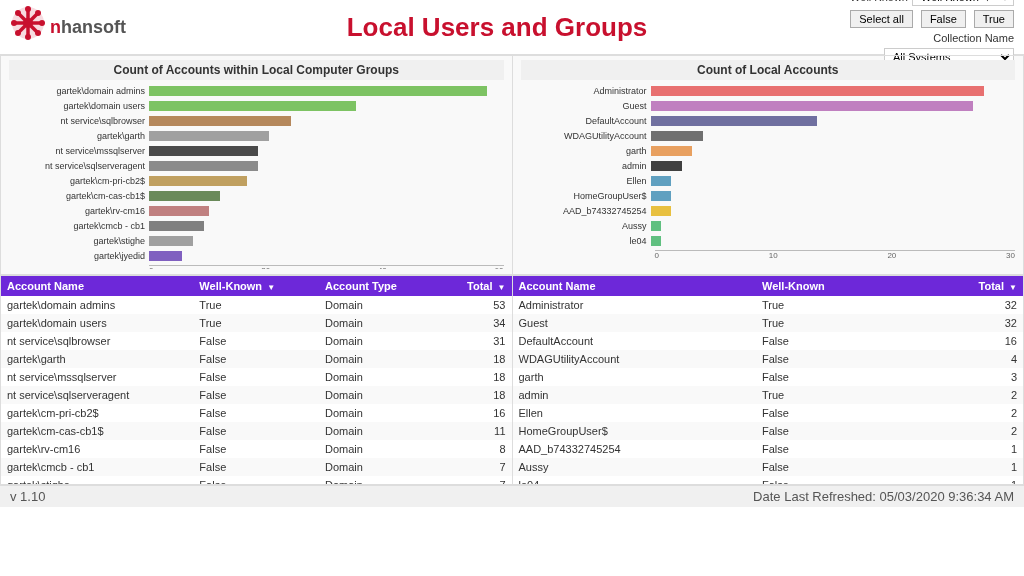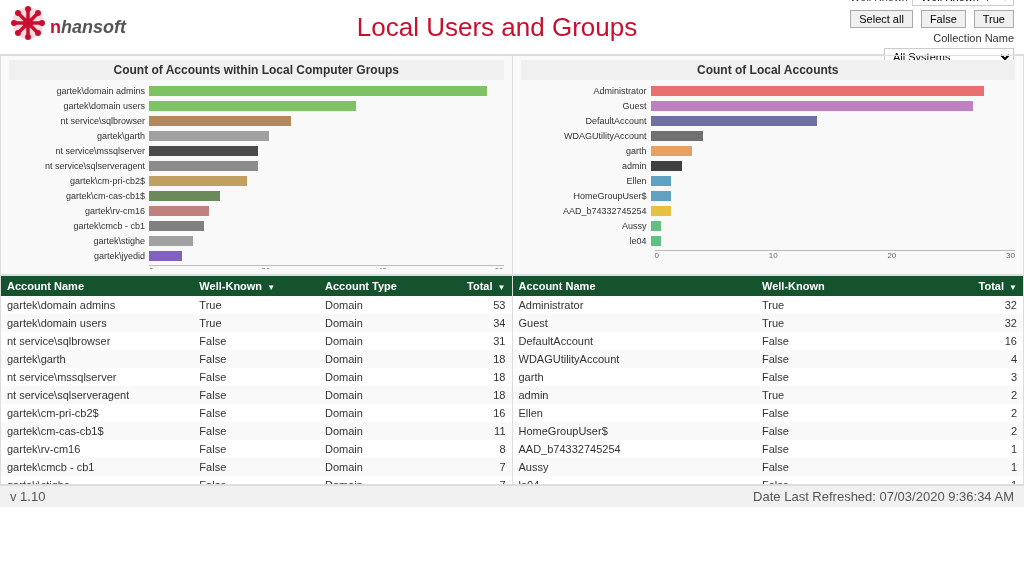--- a/index.html
+++ b/index.html
@@ -22,28 +22,28 @@
     #logo-icon {
       color: #c8102e;
       font-size: 32px;
       margin-right: 4px;
     }
     #logo-text {
       font-size: 18px;
       font-weight: bold;
     }
     #logo-text span.n { color: #c8102e; }
-    #logo-text span.rest { color: #555; font-style: italic; }
+    #logo-text span.rest { color: #555; }
     #page-title-area {
       flex: 1;
       text-align: center;
     }
     #page-title {
       font-size: 26px;
-      font-weight: normal;
+      font-weight: bold;
       color: #c8102e;
     }
     #filters-area {
       display: flex;
       flex-direction: column;
       align-items: flex-end;
       gap: 4px;
       width: 250px;
     }
     .filter-row {
@@ -164,21 +164,21 @@
       overflow: hidden;
       border: 1px solid #ddd;
     }
     .table-panel:first-child { border-right: none; }
     table {
       width: 100%;
       border-collapse: collapse;
       font-size: 11px;
     }
     thead tr {
-      background: #14532d;
+      background: #6d28d9;
       color: #fff;
     }
     thead th {
       padding: 4px 6px;
       text-align: left;
       font-weight: bold;
       white-space: nowrap;
     }
     thead th.right { text-align: right; }
     tbody tr:nth-child(even) { background: #f9f9f9; }
@@ -576,14 +576,14 @@
       <td>False</td>
       <td class="right">1</td>
     </tr>
         </tbody>
     </table>
   </div>
 </div>
 
 <div id="footer">
   <span>v 1.10</span>
-  <span>Date Last Refreshed:   07/03/2020 9:36:34 AM</span>
+  <span>Date Last Refreshed:   05/03/2020 9:36:34 AM</span>
 </div>
 
 </body></html>

